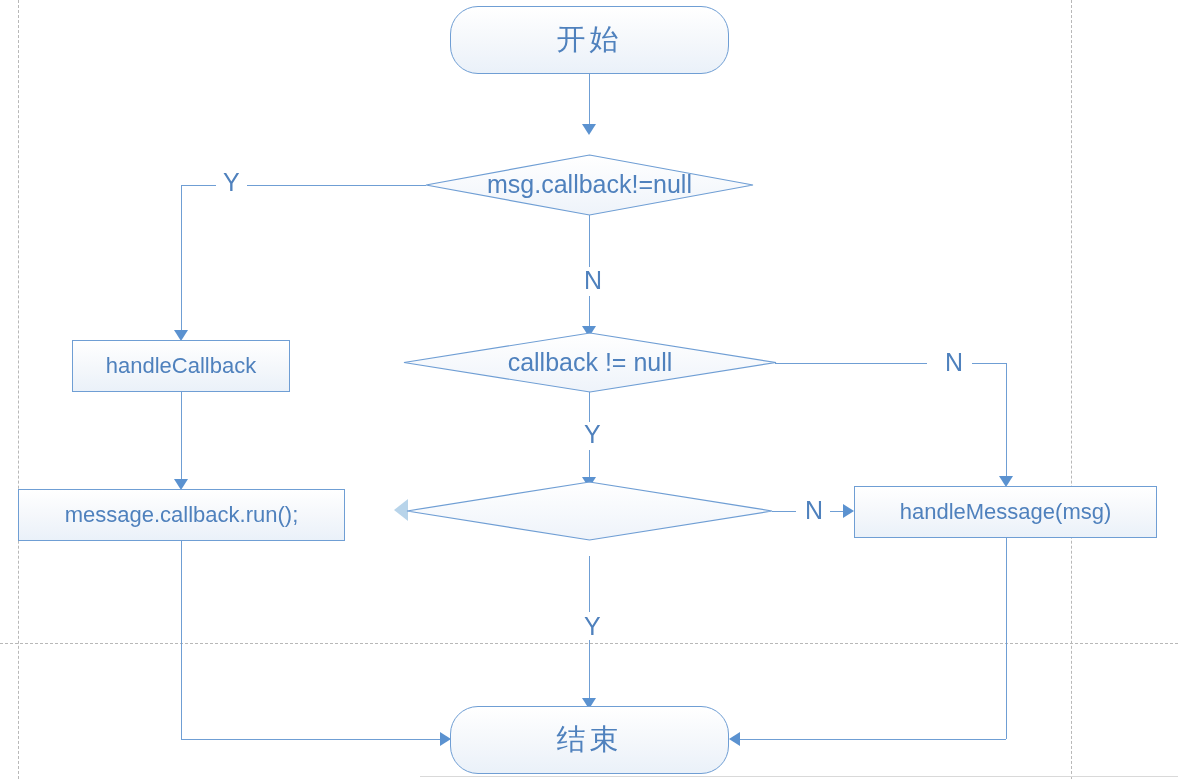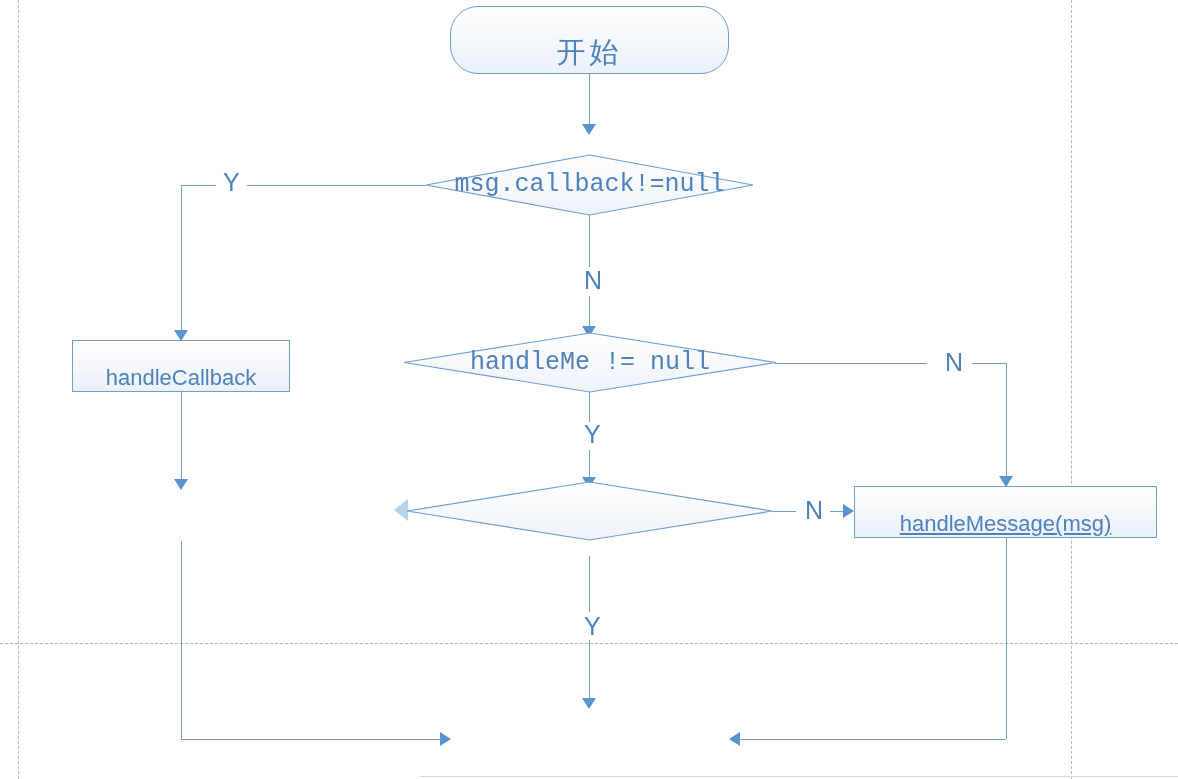--- a/index.html
+++ b/index.html
@@ -25,41 +25,40 @@
     position:absolute;
     height:0;
     border-top:1px dashed #b8b8b8;
   }
 
   
   .node{
     position:absolute;
     box-sizing:border-box;
     display:flex;
-    align-items:flex-end;
+    align-items:center;
     justify-content:center;
     color:#4F81BD;
     border:1px solid #6f9ed4;
     background:linear-gradient(to bottom,#ffffff 0%,#f4f7fb 55%,#eaf1f9 100%);
     white-space:nowrap;
   }
   .terminator{
     border-radius:28px;
     font-size:29px;
     letter-spacing:4px;
   }
   .process{
     font-size:22px;
     border-color:#6f9ed4;
   }
 
   
   .decision{
     position:absolute;
-    font-family:Liberation Mono, monospace;
   }
   .decision svg{
     position:absolute;
     left:0;top:0;
     overflow:visible;
   }
   .decision .dtext{
     position:absolute;
     left:50%;
     top:50%;
@@ -205,37 +204,43 @@
   <div class="decision" style="left:404px; top:333px; width:372px; height:59px;">
     <svg width="372" height="59" viewBox="0 0 372 59">
       <polygon points="186,0 372,29.5 186,59 0,29.5" fill="url(#g2)" stroke="#6f9ed4" stroke-width="1.2"></polygon>
       <defs>
         <linearGradient id="g2" x1="0" y1="0" x2="0" y2="1">
           <stop offset="0%" stop-color="#ffffff"></stop>
           <stop offset="100%" stop-color="#eef3fa"></stop>
         </linearGradient>
       </defs>
     </svg>
-    <div class="dtext">handleMe != null</div>
-  </div>
-
+    <div class="dtext">callback != null</div>
+  </div>
+
+  <div class="node process" style="left:18px; top:489px; width:327px; height:52px;">
+    <span>message.callback.run();</span>
+  </div>
 
   <div class="decision" style="left:407px; top:482px; width:365px; height:58px;">
     <svg width="365" height="58" viewBox="0 0 365 58">
       <polygon points="182.5,0 365,29 182.5,58 0,29" fill="url(#g3)" stroke="#6f9ed4" stroke-width="1.2"></polygon>
       <defs>
         <linearGradient id="g3" x1="0" y1="0" x2="0" y2="1">
           <stop offset="0%" stop-color="#ffffff"></stop>
           <stop offset="100%" stop-color="#eef3fa"></stop>
         </linearGradient>
       </defs>
     </svg>
     <div class="dtext two-line">
       <br>
     </div>
   </div>
 
-  <div class="node process" style="left:854px; top:486px; width:303px; height:52px;text-decoration:underline;">
+  <div class="node process" style="left:854px; top:486px; width:303px; height:52px;">
     <span>handleMessage(msg)</span>
   </div>
 
+  <div class="node terminator" style="left:450px; top:706px; width:279px; height:68px;">
+    <span>结束</span>
+  </div>
 
 </div>
 
 </body></html>

